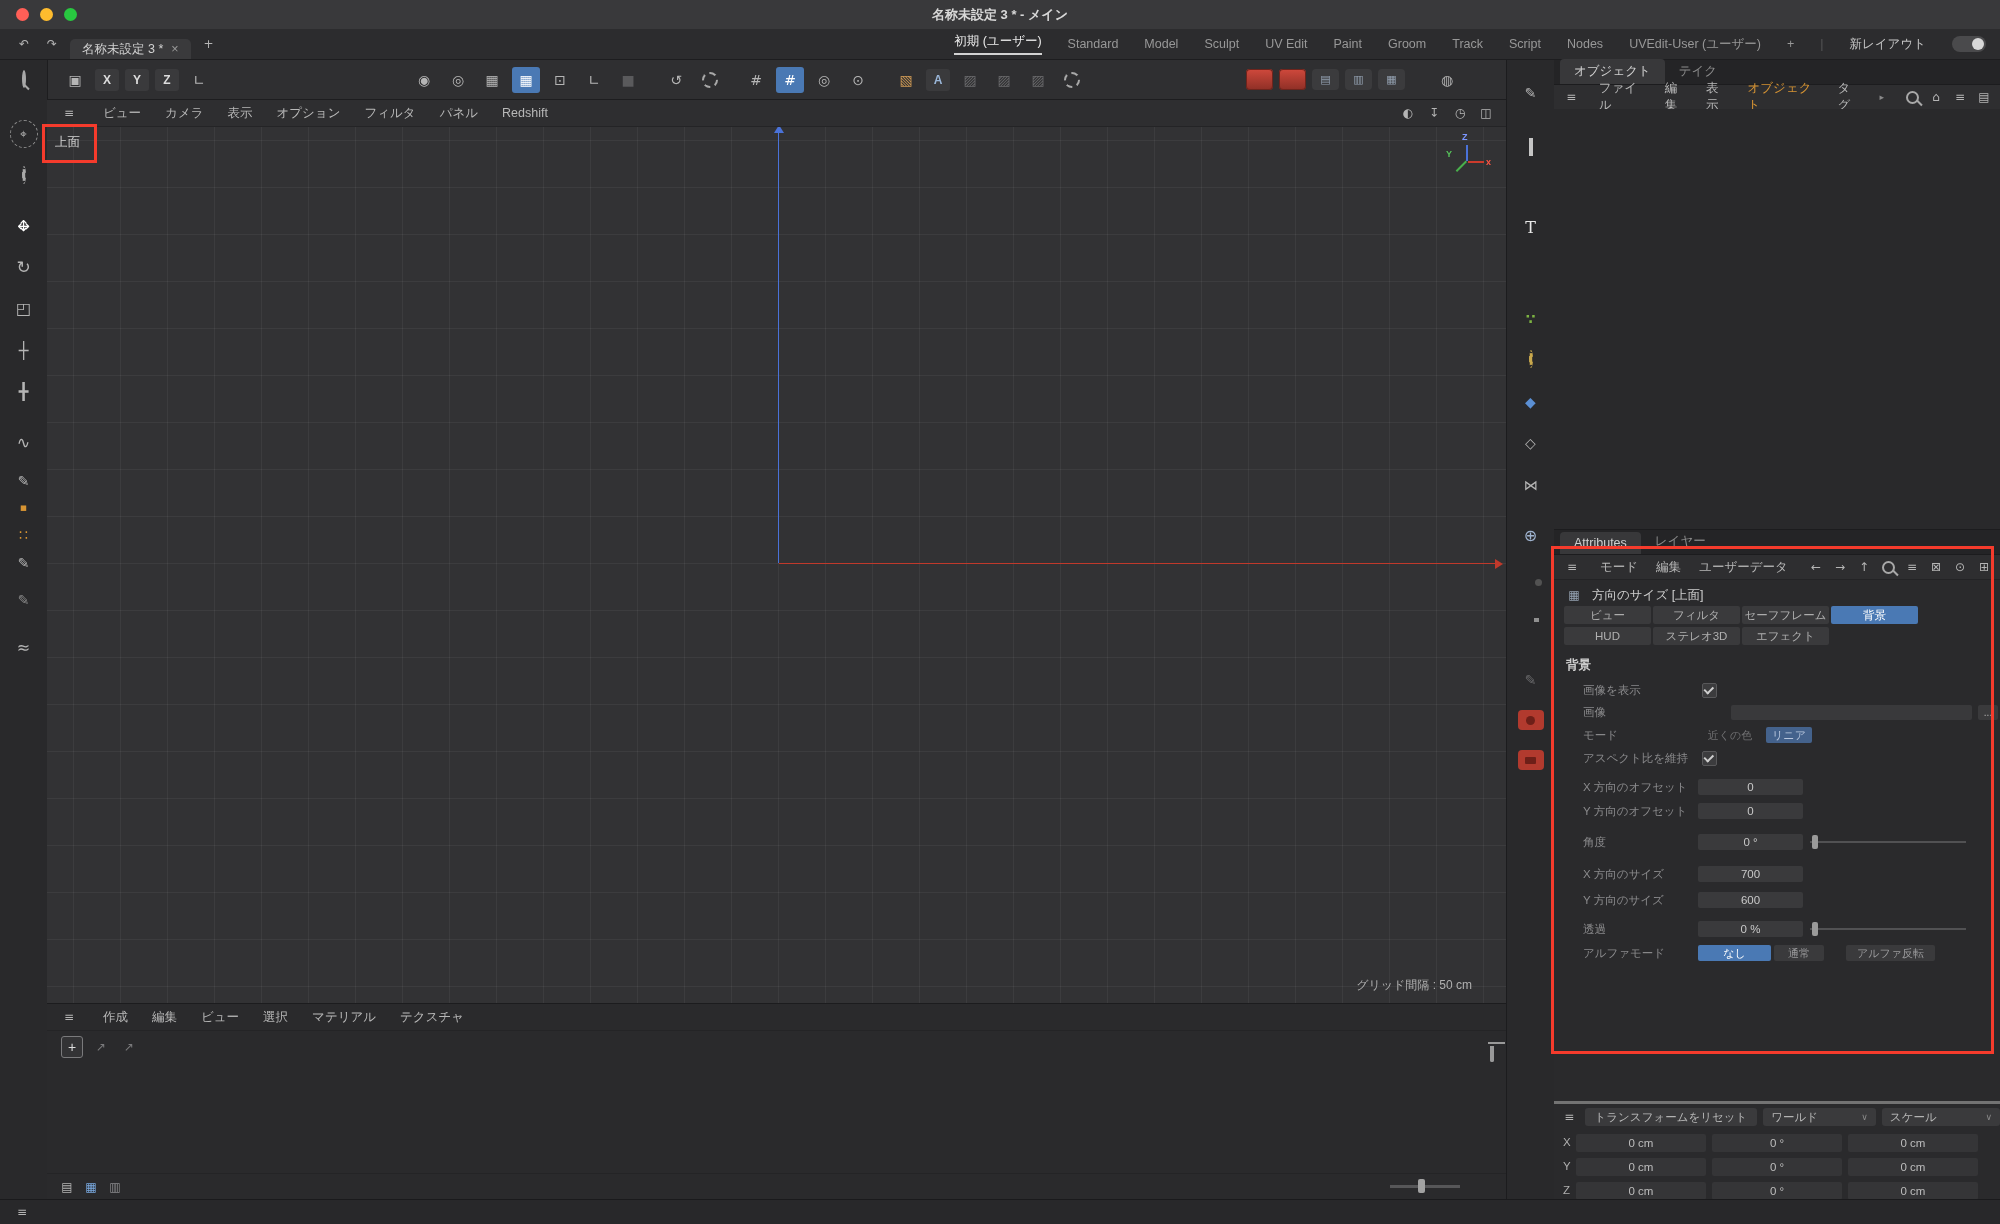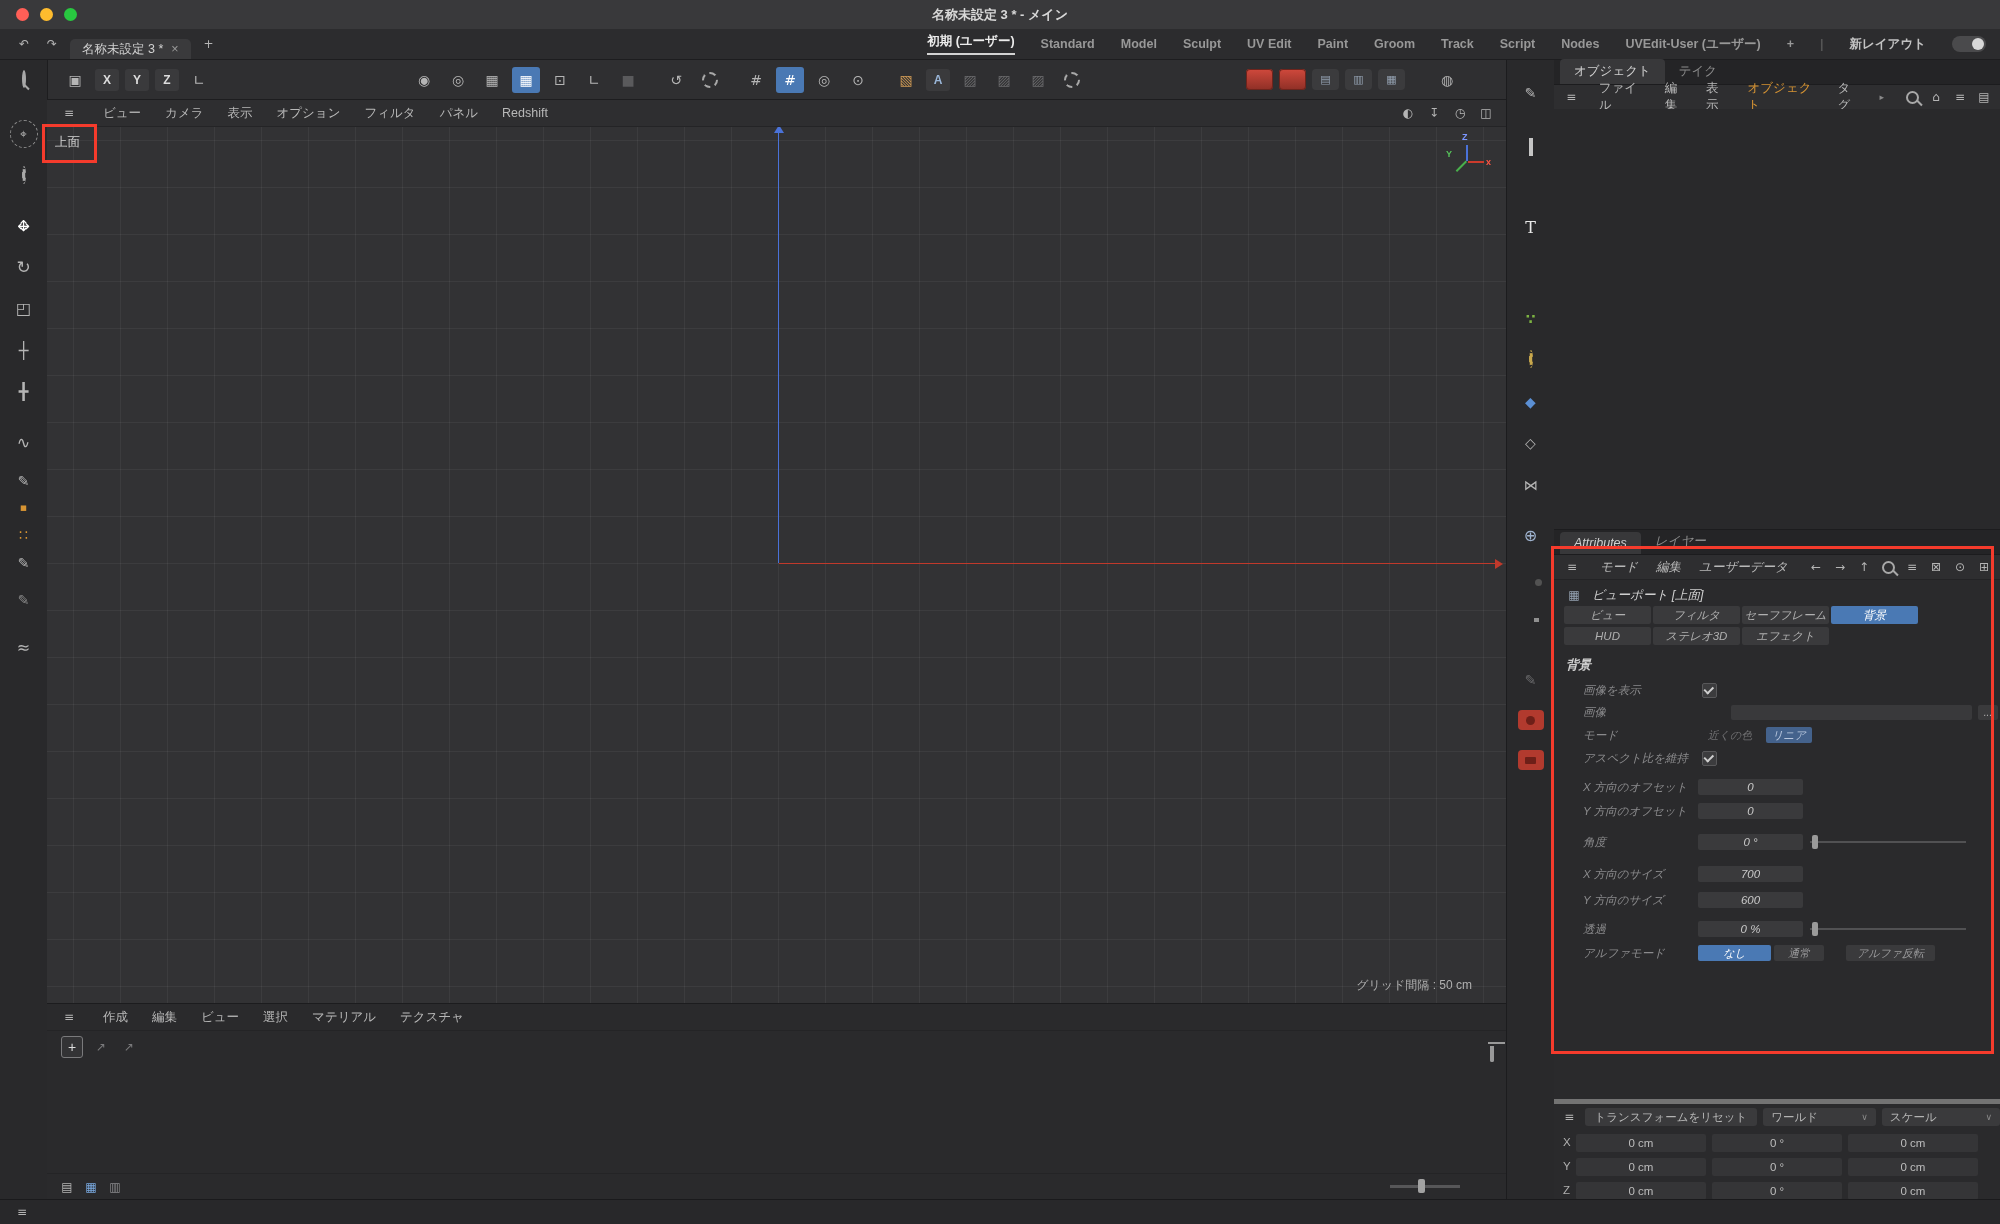--- a/index.html
+++ b/index.html
@@ -13,21 +13,21 @@
   
   #titlebar{left:0;top:0;width:2000px;height:29px;background:#39393b;border-bottom:1px solid #232325;
             display:flex;align-items:center;justify-content:center;}
   .tl{position:absolute;top:8px;width:13px;height:13px;border-radius:50%;}
   #title{font-size:13px;color:#d8d8d8;font-weight:bold;}
   
   #tabbar{left:0;top:29px;width:2000px;height:31px;background:#2c2c2e;border-bottom:1px solid #1d1d1f;
           display:flex;align-items:center;padding:0 14px;box-sizing:border-box;gap:8px;}
   .doc-tab{display:flex;align-items:center;gap:8px;background:#3a3a3c;border-radius:5px 5px 0 0;
            padding:5px 12px;color:#d2d2d2;margin-top:6px;height:20px;box-sizing:border-box;align-self:flex-end;}
-  .layouts{display:flex;align-items:center;gap:26px;margin-left:auto;color:#989898;font-weight:bold;}
+  .layouts{display:flex;align-items:center;gap:26px;margin-left:auto;color:#989898;}
   .layouts .lt{cursor:default;white-space:nowrap;}
   .layouts .lt.active{color:#ececec;border-bottom:2px solid #d2d2d2;padding-bottom:3px;}
   .vsep{color:#555;}
   .toggle{width:34px;height:16px;border-radius:9px;background:#4a4a4c;position:relative;}
   .toggle::after{content:"";position:absolute;right:2px;top:2px;width:12px;height:12px;border-radius:50%;background:#d8d8d8;}
   
   #toolbar{left:47px;top:60px;width:1459px;height:40px;background:#2f2f31;border-bottom:1px solid #1d1d1f;
            display:flex;align-items:center;padding-left:14px;box-sizing:border-box;gap:6px;}
   .axbtn{width:24px;height:22px;background:#3a3a3c;border-radius:3px;color:#dcdcdc;font-size:12px;
          font-weight:bold;display:flex;align-items:center;justify-content:center;}
@@ -97,21 +97,21 @@
   #objstrip{left:1506px;top:60px;width:47px;height:1139px;background:#29292b;border-left:1px solid #1c1c1e;border-right:1px solid #1c1c1e;}
   #rightpanels{left:1554px;top:60px;width:446px;height:1164px;background:#2a2a2c;}
   .tabrow{display:flex;align-items:flex-end;height:24px;background:#242426;border-bottom:1px solid #1c1c1e;padding-left:6px;}
   .ptab{padding:4px 14px;color:#8a8a8a;}
   .ptab.active{background:#38383a;color:#d0d0d0;border-radius:4px 4px 0 0;}
   .menurow{display:flex;align-items:center;gap:18px;height:24px;padding-left:8px;color:#b8b8b8;
            border-bottom:1px solid #232325;background:#2e2e30;}
   .menurow .ric{margin-left:auto;display:flex;gap:4px;align-items:center;padding-right:6px;}
   #objmgr{position:absolute;left:0;top:0;width:100%;height:470px;border-bottom:1px solid #1c1c1e;box-sizing:border-box;}
   #objcontent{position:absolute;left:0;top:49px;width:100%;bottom:0;background:#29292b;}
-  #attrpanel{position:absolute;left:0;top:470px;width:100%;height:574px;border-bottom:5px solid #737373;box-sizing:border-box;font-style:italic;}
+  #attrpanel{position:absolute;left:0;top:470px;width:100%;height:574px;border-bottom:3px solid #737373;box-sizing:border-box;}
   .attr-title{display:flex;align-items:center;gap:8px;height:30px;padding-left:10px;color:#cfcfcf;}
   .segrow{position:absolute;left:10px;display:grid;gap:2px;}
   .seg{height:18px;background:#3a3a3c;color:#b0b0b0;font-size:11.5px;display:flex;align-items:center;
        justify-content:center;border-radius:2px;white-space:nowrap;}
   .seg.on{background:#4a79b4;color:#fff;}
   .section-h{position:absolute;left:12px;top:127px;color:#cfcfcf;font-weight:bold;font-size:12.5px;}
   .arow{position:absolute;left:10px;right:8px;height:20px;display:flex;align-items:center;}
   .albl{position:absolute;left:19px;width:120px;color:#8a8a8c;font-size:11.5px;white-space:nowrap;}
   .chk{position:absolute;left:138px;width:13px;height:13px;background:#3c3c3e;border:1px solid #58585a;
        border-radius:2px;display:flex;align-items:center;justify-content:center;}
@@ -380,21 +380,21 @@
               <i class="i-mag"></i>
             </span>
           <span class="icn sm">≡</span>
           <span class="icn sm">⊠</span>
           <span class="icn sm">⊙</span>
           <span class="icn sm">⊞</span>
         </span>
       </div>
       <div class="attr-title">
         <span class="icn sm" style="color:#93a0b0">▦</span>
-        <span>ビューポート [上面]</span>
+        <span>方向のサイズ [上面]</span>
       </div>
       <div class="segrow" style="top:76px;width:354px;grid-template-columns:repeat(4,1fr)">
         <span class="seg">ビュー</span>
         <span class="seg">フィルタ</span>
         <span class="seg">セーフフレーム</span>
         <span class="seg on">背景</span>
       </div>
       <div class="segrow" style="top:97px;width:265px;grid-template-columns:repeat(3,1fr)">
         <span class="seg">HUD</span>
         <span class="seg">ステレオ3D</span>

